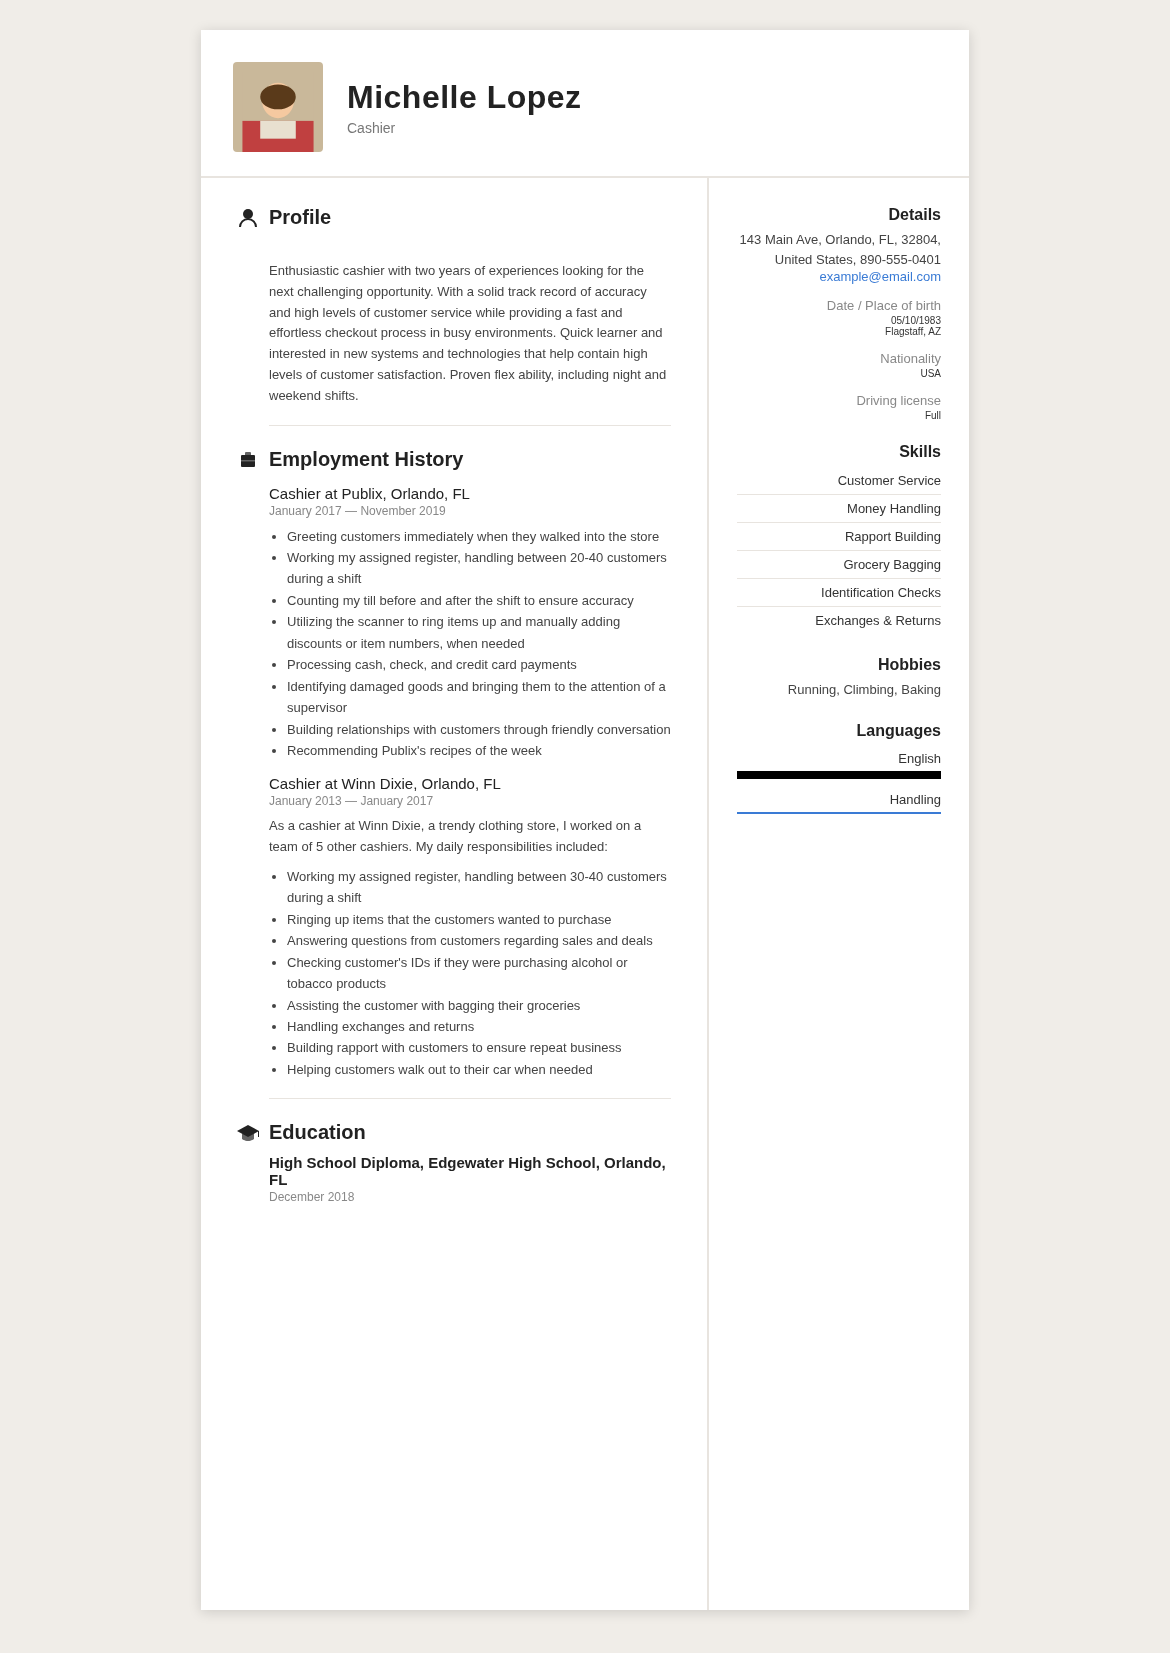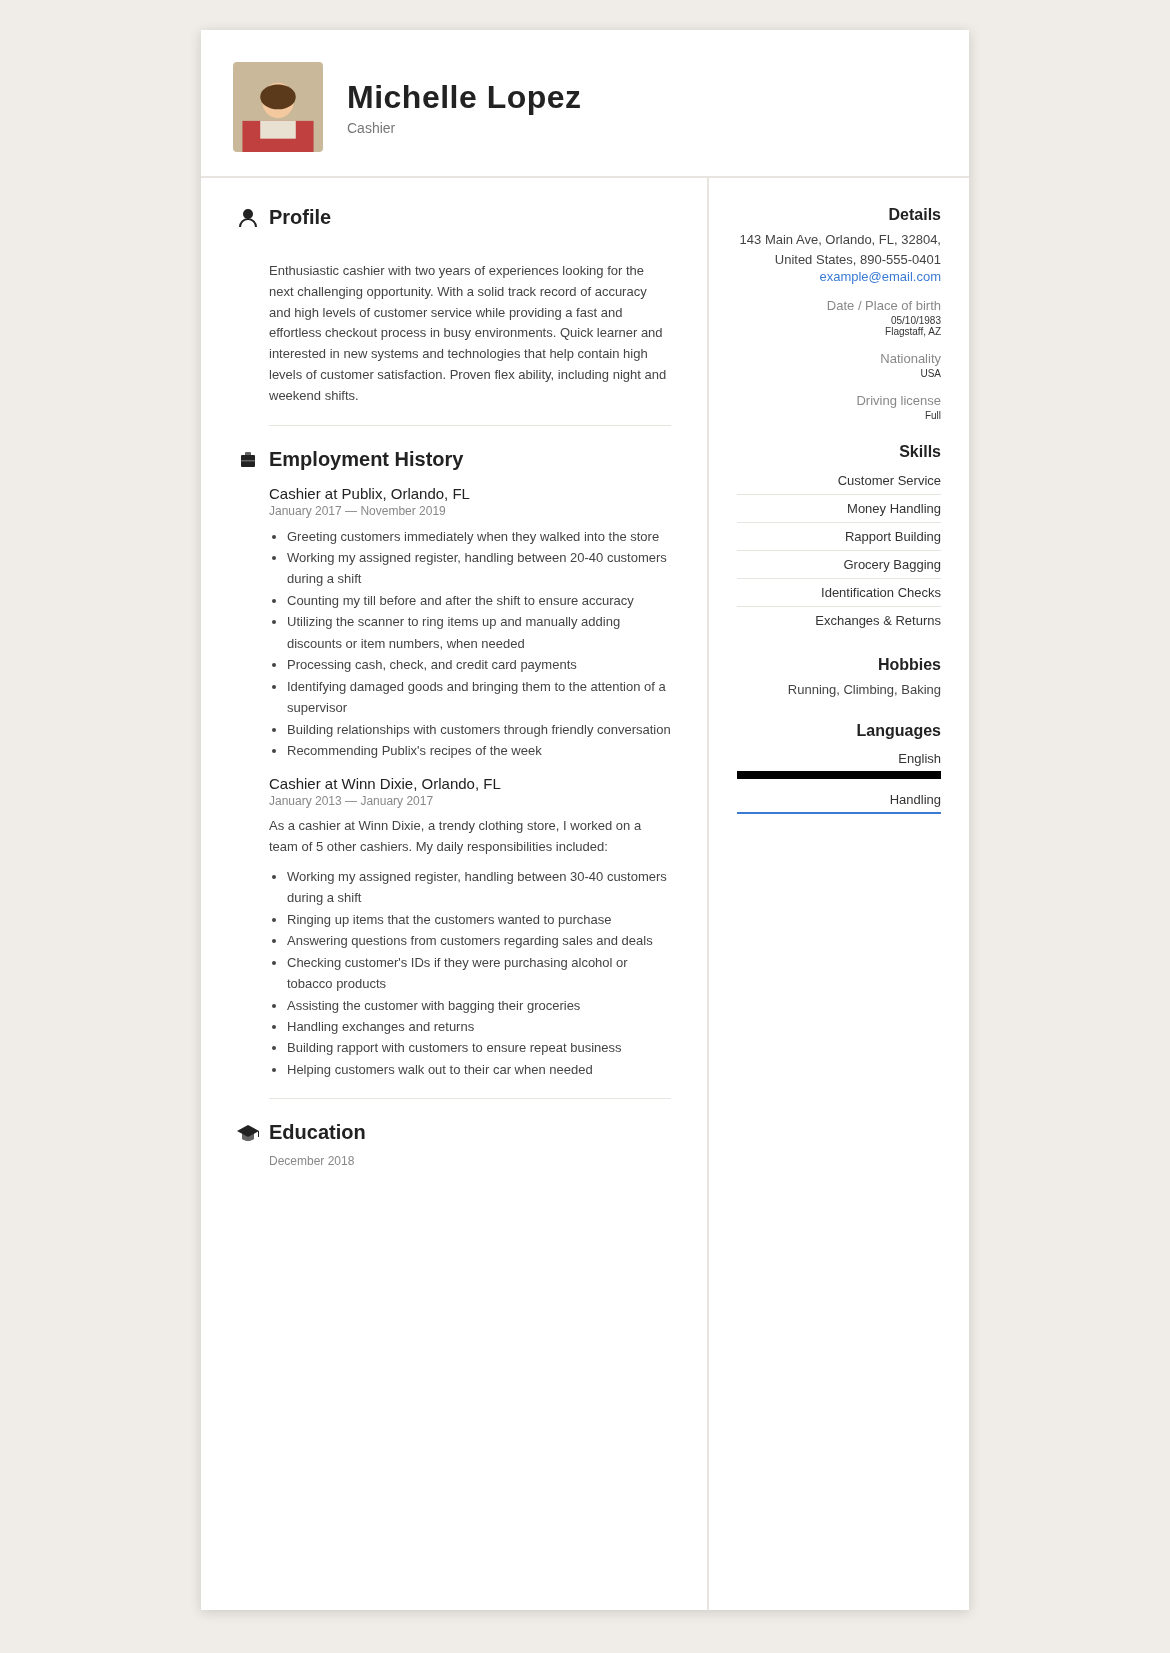--- a/index.html
+++ b/index.html
@@ -288,20 +288,21 @@
         <span class="section-icon">
           <svg width="22" height="18" viewBox="0 0 22 18" xmlns="http://www.w3.org/2000/svg">
             <polygon points="11,1 22,7 11,13 0,7" fill="#222"></polygon>
             <path d="M5 10v5c0 0 2.5 2 6 2s6-2 6-2v-5" fill="#222" opacity="0.7"></path>
             <line x1="22" y1="7" x2="22" y2="13" stroke="#222" stroke-width="2"></line>
           </svg>
         </span>
         <span>Education</span>
       </div>
       <div>
+        <div class="edu-title">High School Diploma, Edgewater High School, Orlando, FL</div>
         <div class="edu-date">December 2018</div>
       </div>
 
     </div>
 
     <div class="sidebar">
 
       <div class="sidebar-section-title">Details</div>
       <div class="sidebar-text">143 Main Ave, Orlando, FL, 32804, United States, 890-555-0401</div>
       <div class="sidebar-email">example@email.com</div>

